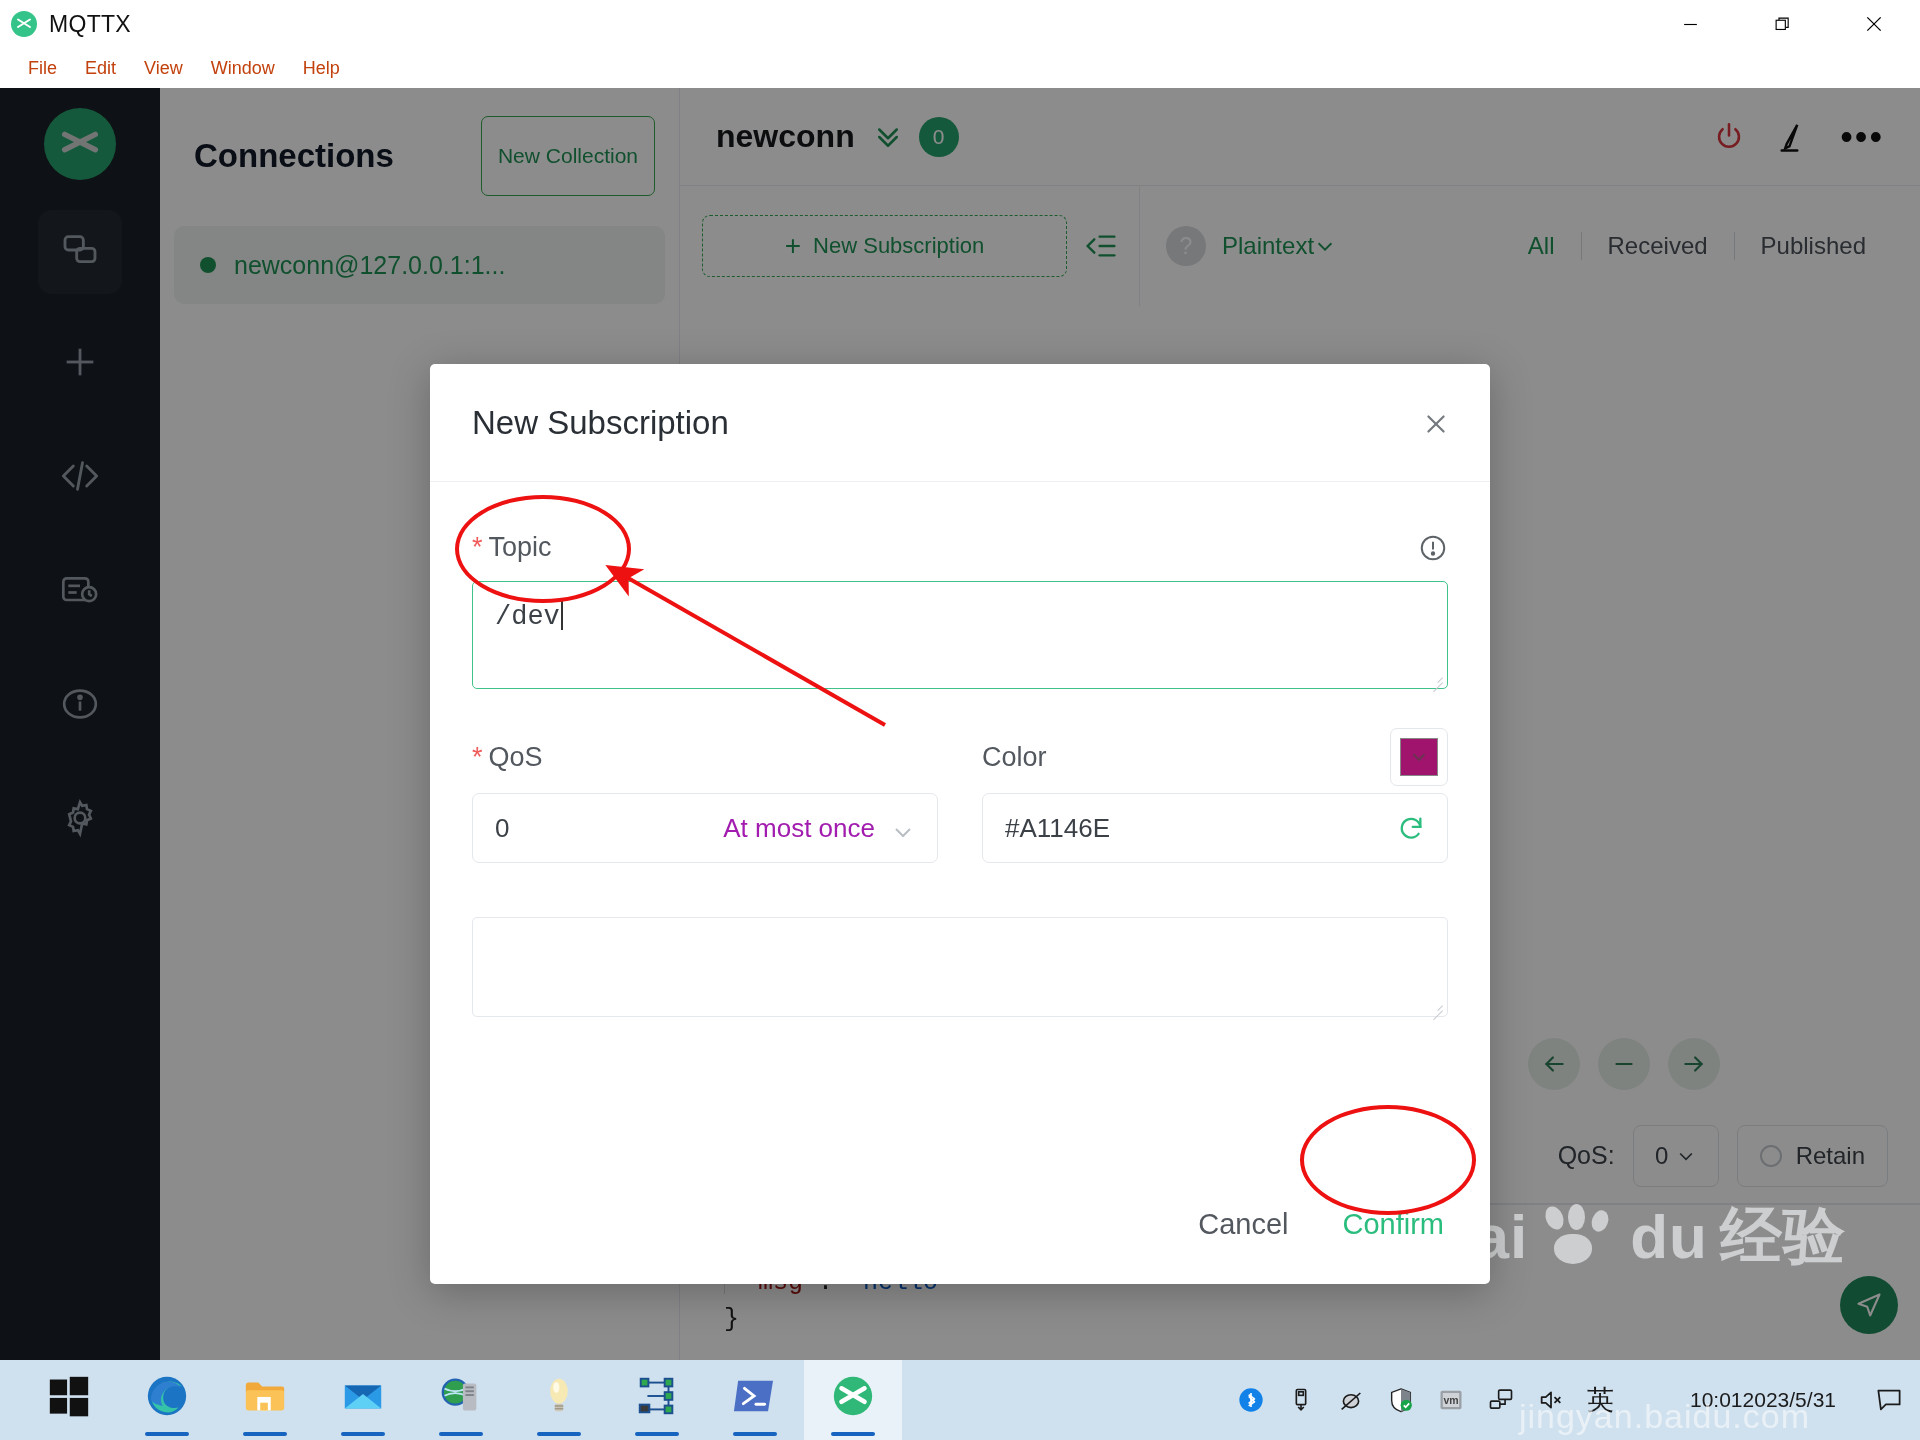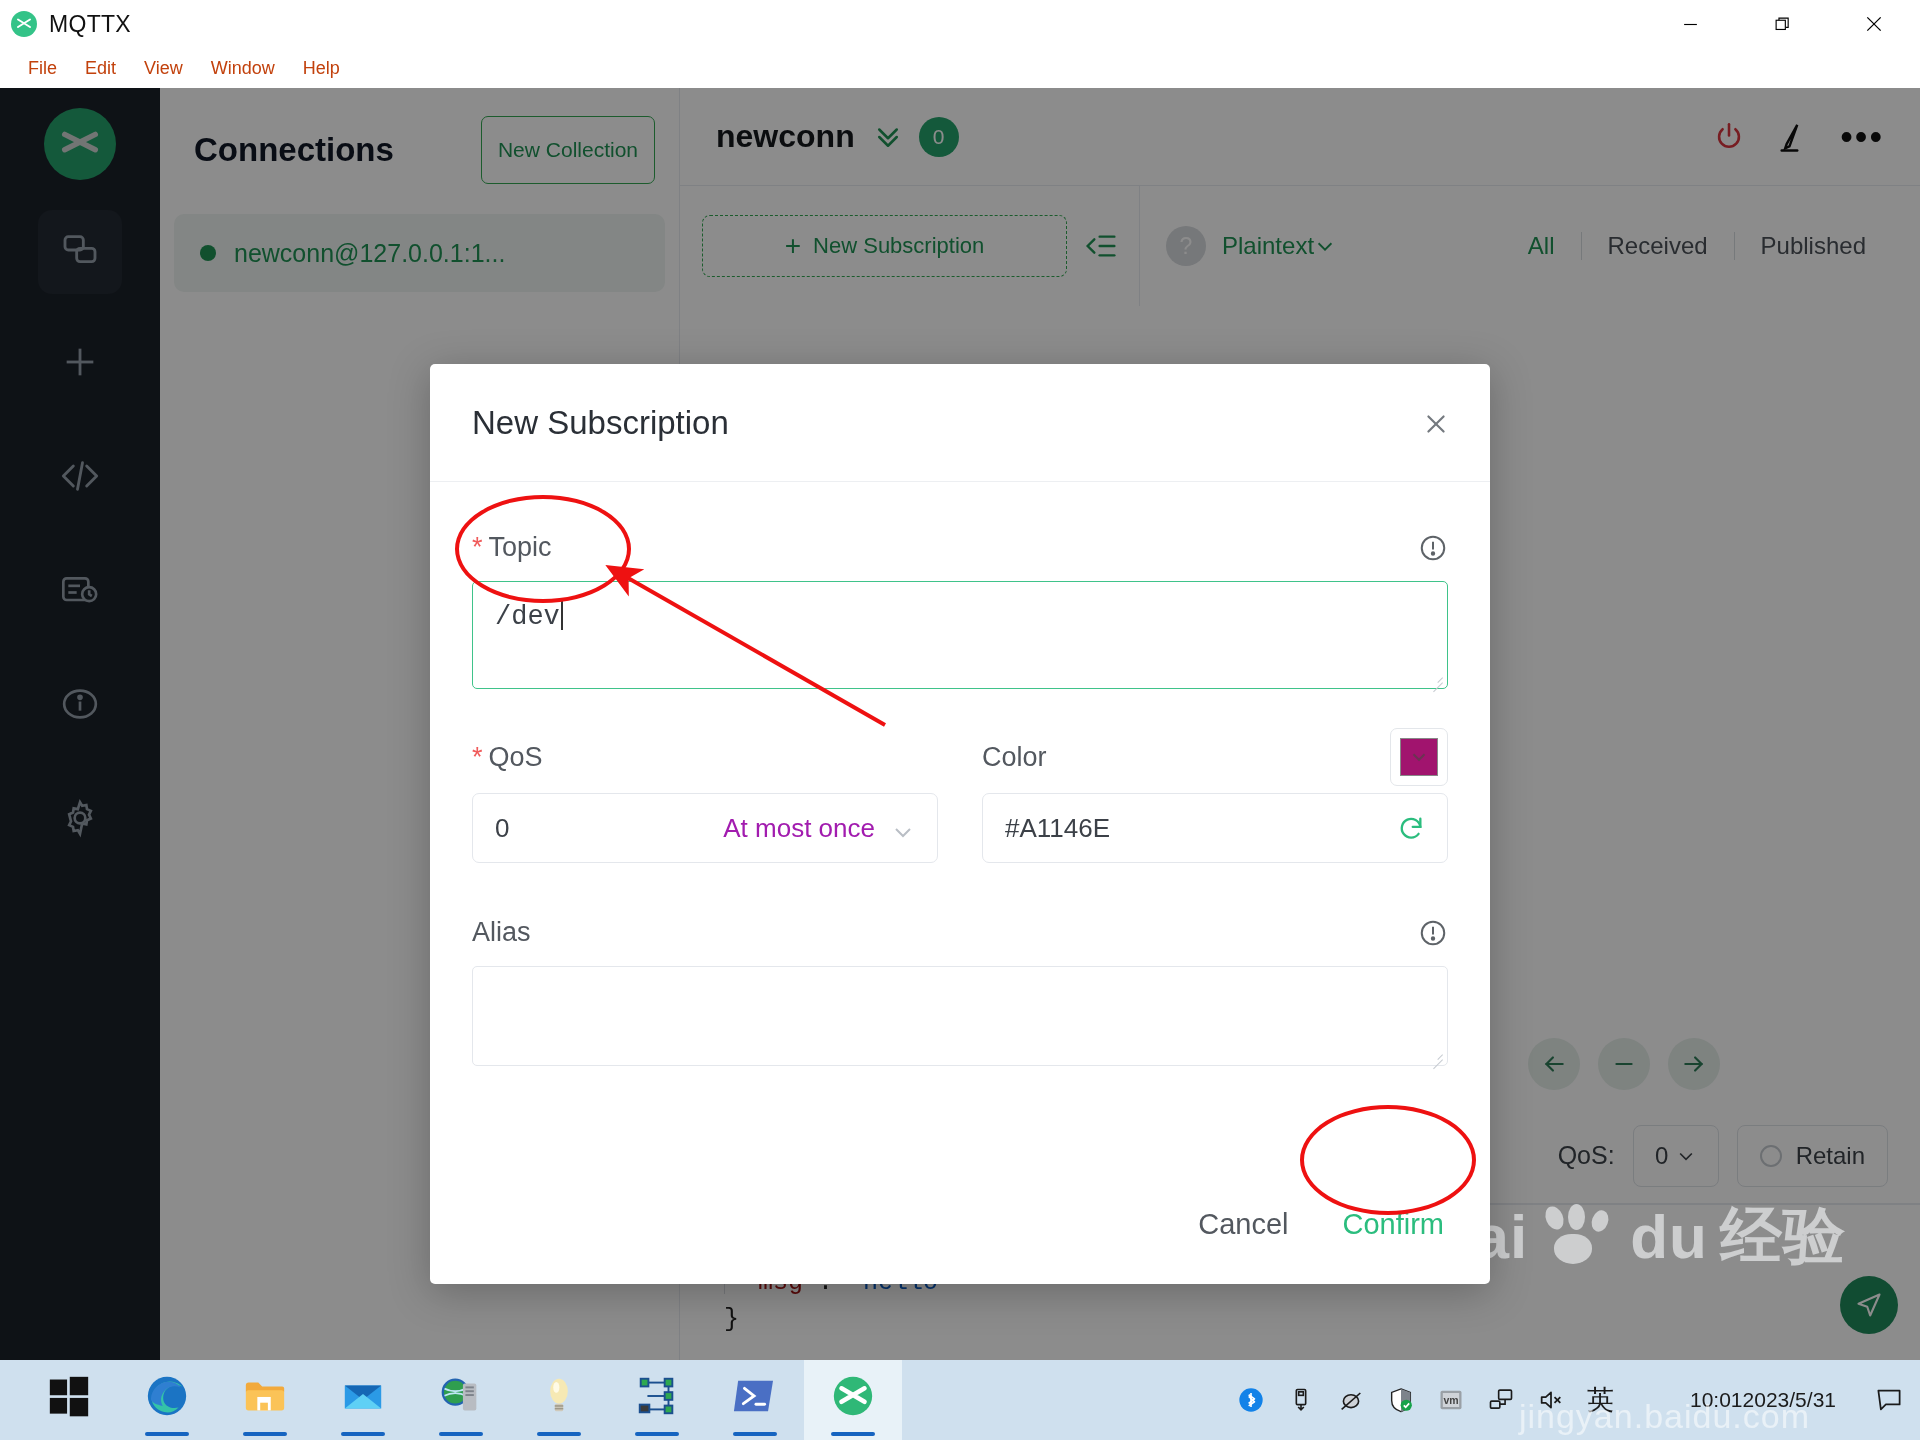--- a/index.html
+++ b/index.html
@@ -74,21 +74,21 @@
   .connpanel {
     position: absolute; top: 0; left: 160px; width: 520px; height: 1272px;
     background: #ffffff; border-right: 1px solid #e8ebf0;
   }
   .conn-head {
     display: flex; align-items: center; padding: 28px 24px 0 34px;
   }
   .conn-title { font-size: 33px; font-weight: bold; color: #111827; }
   .newcoll-btn {
     margin-left: auto; border: 1px solid #34a853; color: #1f9254;
-    border-radius: 7px; padding: 21px 16px; font-size: 21px; background: #fff;
+    border-radius: 7px; padding: 27px 16px; font-size: 21px; background: #fff;
     white-space: nowrap;
   }
   .conn-item {
     margin: 30px 14px 0 14px; height: 78px; border-radius: 10px;
     background: #eef4f2; display: flex; align-items: center; padding-left: 26px;
   }
   .conn-dot { width: 16px; height: 16px; border-radius: 50%; background: #1f9254; }
   .conn-label { font-size: 25px; color: #1f9254; margin-left: 18px; font-weight: 500; }
 
   
@@ -631,30 +631,20 @@
               <svg viewBox="0 0 24 24" fill="none" stroke="currentColor" stroke-width="2" stroke-linecap="round">
                 <path d="M20 11a8 8 0 1 0-1.5 6"></path>
                   <polyline points="20,4 20,11 13.5,11"></polyline>
               </svg>
             </span>
           </div>
         </div>
       </div>
 
       <div class="alias-wrap">
-        <div class="field-label-row">
-          <span class="flabel">Alias</span>
-          <span class="warn-ic">
-            <svg viewBox="0 0 24 24" fill="none" stroke="currentColor" stroke-width="1.6">
-              <circle cx="12" cy="12" r="9"></circle>
-                <line x1="12" y1="7" x2="12" y2="13.2"></line>
-                <circle cx="12" cy="16.4" r="0.95" fill="currentColor"></circle>
-            </svg>
-          </span>
-        </div>
         <div class="alias-input">
           <span></span>
           <span class="resize-grip"></span>
         </div>
       </div>
     </div>
 
     <div class="modal-foot">
       <span class="btn-cancel">Cancel</span>
       <span class="btn-confirm">Confirm</span>

